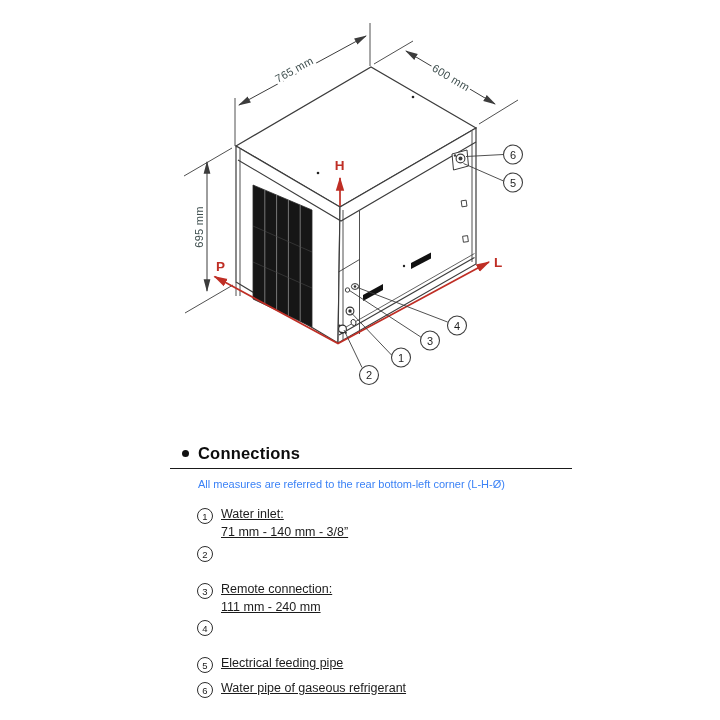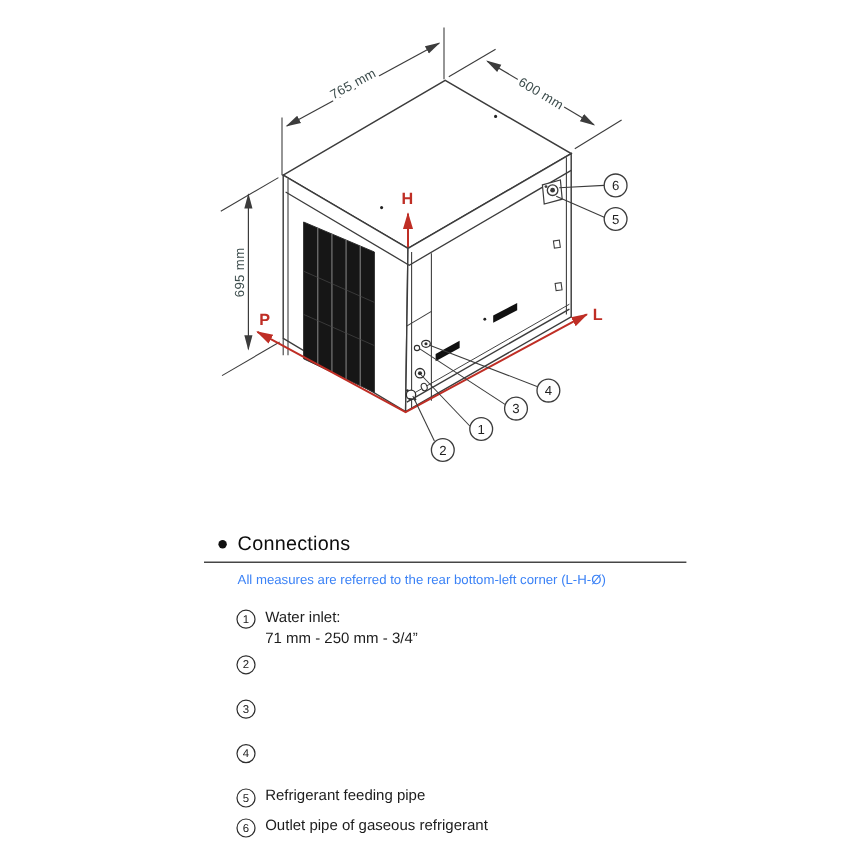--- a/index.html
+++ b/index.html
@@ -9,27 +9,27 @@
   }
   #drawing{position:absolute;left:0;top:0;}
   svg text{font-family:"Liberation Sans","DejaVu Sans",sans-serif;}
   .dimtext{font-size:11px;fill:#3d4d4d;letter-spacing:.3px;paint-order:stroke;stroke:#ffffff;stroke-width:5px;}
   .axistext{font-size:13.5px;font-weight:bold;fill:#bf2e25;}
   .callout-num{font-size:11px;fill:#1f1f1f;}
   
   .connections{position:absolute;left:170px;top:444px;width:402px;height:270px;}
   .conn-head{display:flex;align-items:center;}
   .bullet{width:7px;height:7px;border-radius:50%;background:#101010;margin-left:12px;flex:none;}
-  .conn-title{font-size:16.5px;font-weight:normal;color:#0d0d0d;margin:0 0 0 9px;letter-spacing:.2px;}
+  .conn-title{font-size:16.5px;font-weight:bold;color:#0d0d0d;margin:0 0 0 9px;letter-spacing:.2px;}
   .rule{border:none;border-top:1.6px solid #1a1a1a;margin:5px 0 0 0;width:100%;}
   .note{margin:9px 0 0 28px;font-size:11px;color:#3b82f6;}
   .conn-item{position:absolute;left:27px;display:flex;align-items:flex-start;}
   .cnum{width:14px;height:14px;border:1.2px solid #2d2d2d;border-radius:50%;font-size:9.5px;
         display:flex;align-items:center;justify-content:center;color:#222;flex:none;margin-top:1px;}
-  .ctext{margin-left:8px;}
+  .ctext{margin-left:8px;text-decoration:underline;}
   .clabel{font-size:12.5px;color:#1c1c1c;line-height:15px;}
   .cvalue{font-size:12.5px;color:#1c1c1c;line-height:15px;margin-top:2.5px;}
 </style>
 </head>
 <body>
 
 <svg id="drawing" width="720" height="435" viewBox="0 0 720 435">
   <defs>
     <marker id="ma" viewBox="0 0 12 8" refX="11" refY="4" markerWidth="13" markerHeight="8.5" orient="auto-start-reverse" markerUnits="userSpaceOnUse">
       <path d="M12,4 L0,0.8 L0,7.2 Z" fill="#3c3c3c"></path>
@@ -172,42 +172,46 @@
     <span class="bullet"></span>
     <h2 class="conn-title">Connections</h2>
   </div>
   <hr class="rule">
   <div class="note">All measures are referred to the rear bottom-left corner (L-H-Ø)</div>
 
   <div class="conn-item" style="top:63px">
     <span class="cnum">1</span>
     <div class="ctext">
       <div class="clabel">Water inlet:</div>
-      <div class="cvalue">71 mm - 250 mm - 3/4”</div>
+      <div class="cvalue">71 mm - 140 mm - 3/8”</div>
     </div>
   </div>
 
   <div class="conn-item" style="top:101px">
     <span class="cnum">2</span>
   </div>
 
   <div class="conn-item" style="top:138px">
     <span class="cnum">3</span>
+    <div class="ctext">
+      <div class="clabel">Remote connection:</div>
+      <div class="cvalue">111 mm - 240 mm</div>
+    </div>
   </div>
 
   <div class="conn-item" style="top:175px">
     <span class="cnum">4</span>
   </div>
 
   <div class="conn-item" style="top:212px">
     <span class="cnum">5</span>
     <div class="ctext">
-      <div class="clabel">Refrigerant feeding pipe</div>
+      <div class="clabel">Electrical feeding pipe</div>
     </div>
   </div>
 
   <div class="conn-item" style="top:237px">
     <span class="cnum">6</span>
     <div class="ctext">
-      <div class="clabel">Outlet pipe of gaseous refrigerant</div>
+      <div class="clabel">Water pipe of gaseous refrigerant</div>
     </div>
   </div>
 </div>
 
 </body></html>

